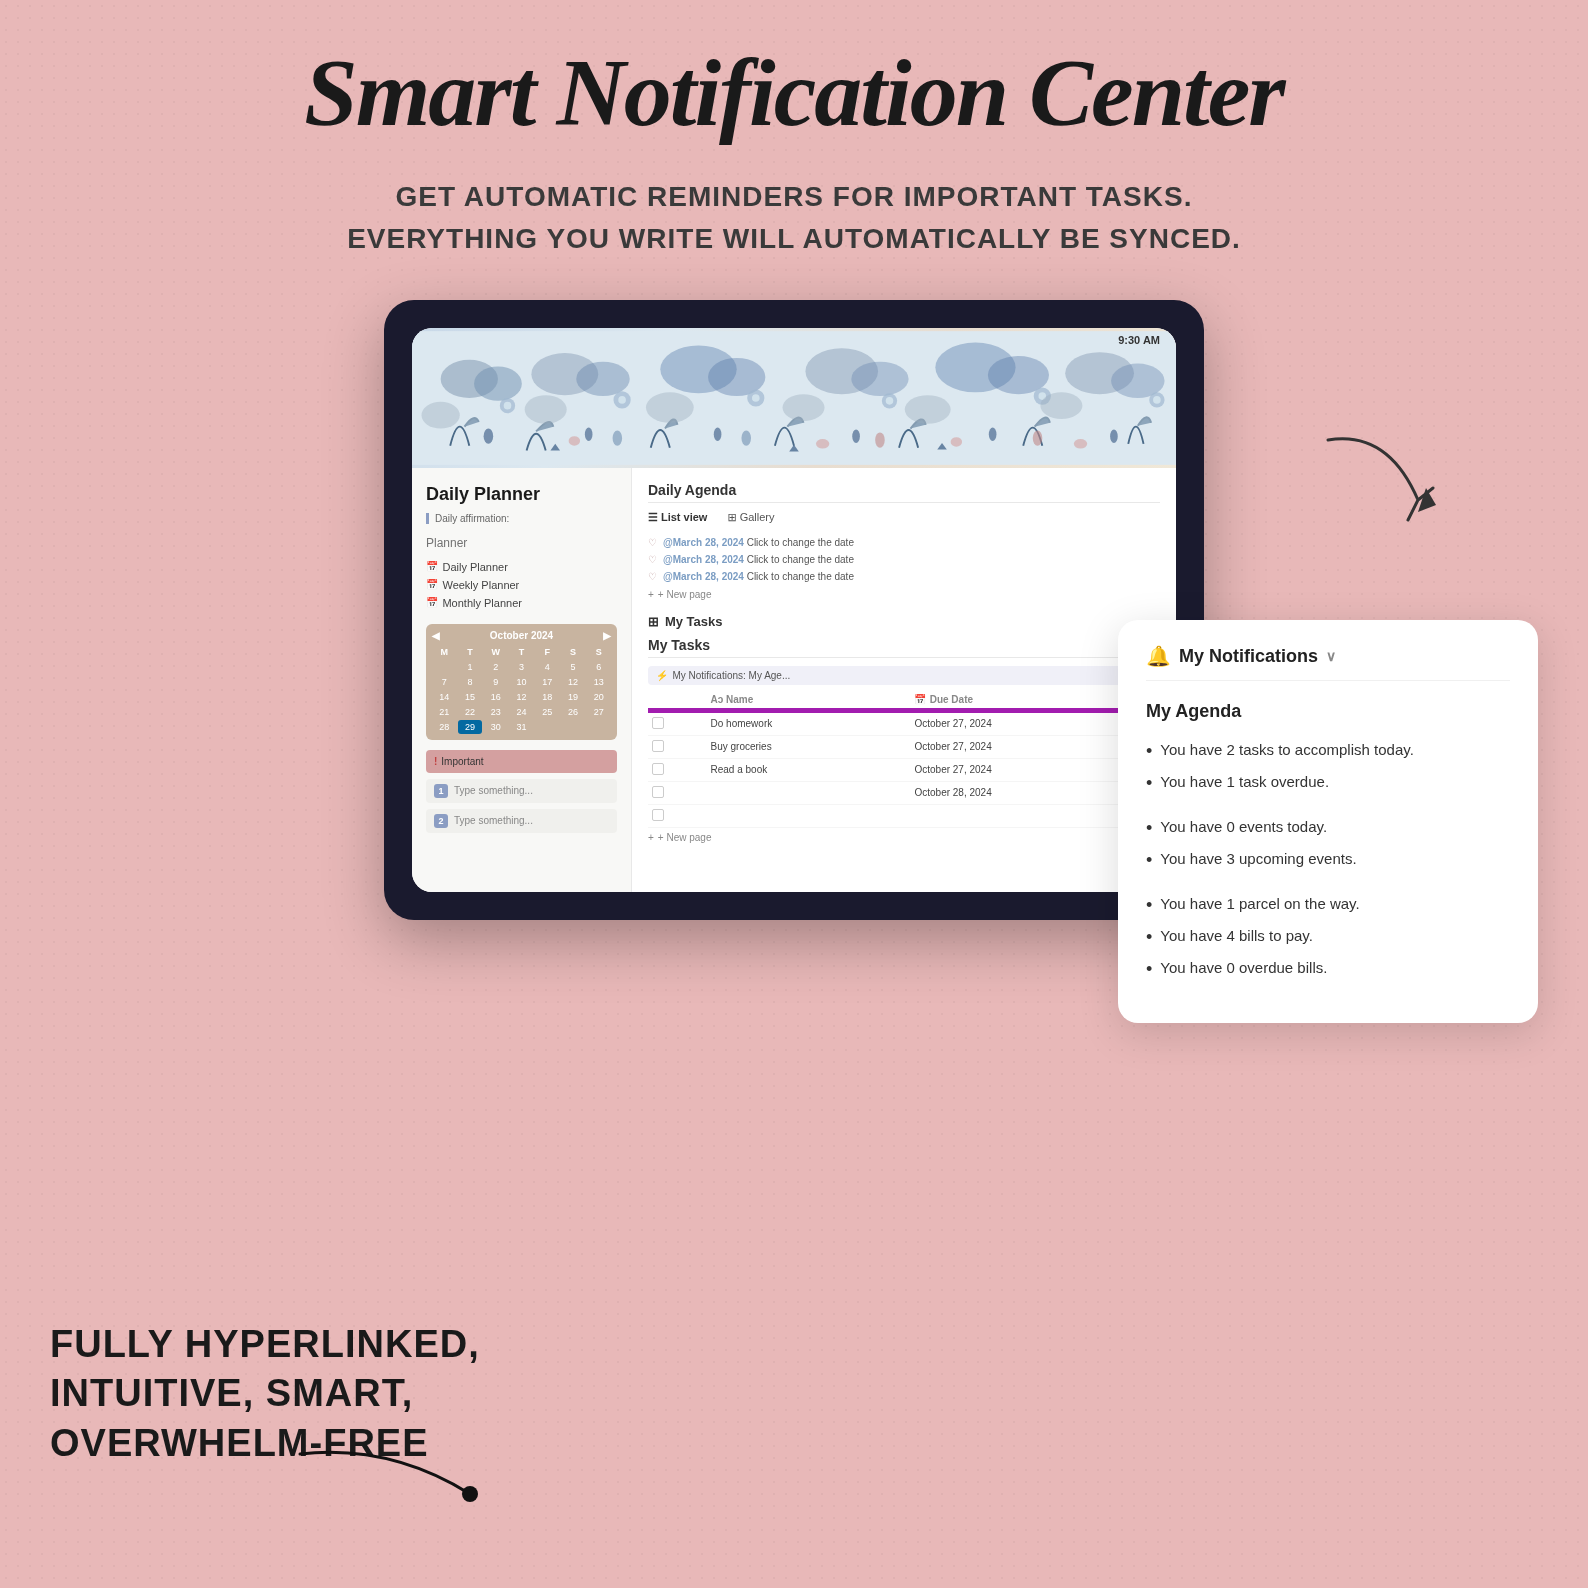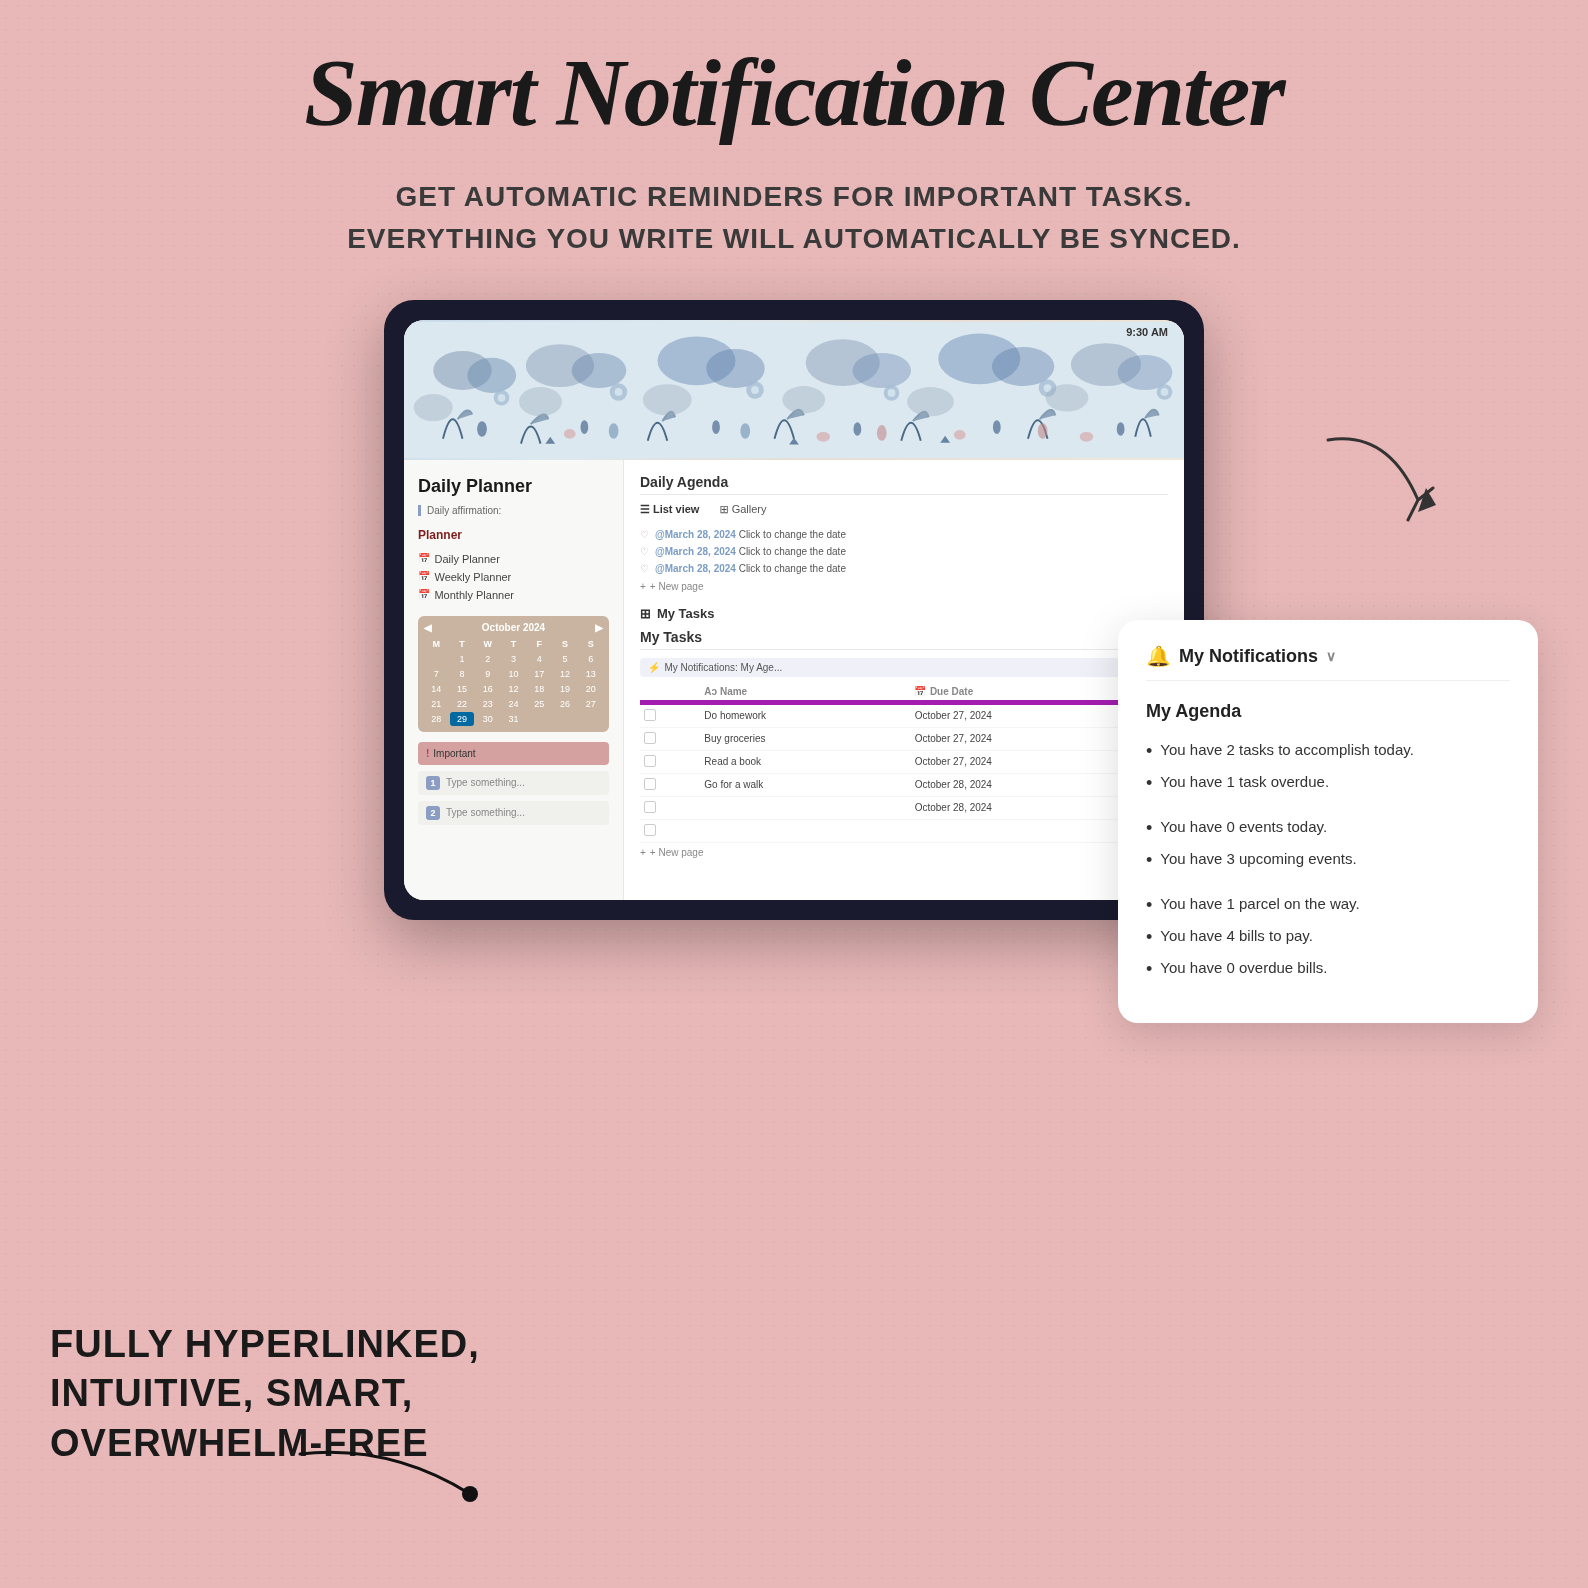--- a/index.html
+++ b/index.html
@@ -44,21 +44,21 @@
       margin-top: 40px;
       position: relative;
     }
 
     
     .tablet {
       width: 820px;
       height: 620px;
       background: #1a1a2e;
       border-radius: 30px;
-      padding: 20px;
+      padding: 28px;
       position: relative;
       box-shadow: 0 20px 60px rgba(0,0,0,0.3);
       z-index: 2;
     }
 
     .tablet-screen {
       width: 100%;
       height: 100%;
       background: #fff;
       border-radius: 20px;
@@ -111,22 +111,22 @@
     .sidebar-affirmation {
       font-size: 10px;
       color: #666;
       border-left: 3px solid #8b9dc3;
       padding-left: 6px;
       margin-bottom: 12px;
     }
 
     .sidebar-section-title {
       font-size: 12px;
-      font-weight: 700;
-      color: #7f1d1d;
+      font-weight: 400;
+      color: #737373;
       margin-bottom: 8px;
     }
 
     .sidebar-item {
       display: flex;
       align-items: center;
       gap: 4px;
       padding: 3px 0;
       color: #444;
       font-size: 11px;
@@ -650,25 +650,20 @@
                   <td>Buy groceries</td>
                   <td>October 27, 2024</td>
                 </tr>
                 <tr class="table-row">
                   <td><div class="task-checkbox"></div></td>
                   <td>Read a book</td>
                   <td>October 27, 2024</td>
                 </tr>
                 <tr class="table-row">
                   <td><div class="task-checkbox"></div></td>
-                  <td>Go for a walk</td>
-                  <td>October 28, 2024</td>
-                </tr>
-                <tr class="table-row">
-                  <td><div class="task-checkbox"></div></td>
                   <td></td>
                   <td>October 28, 2024</td>
                 </tr>
                 <tr class="table-row">
                   <td><div class="task-checkbox"></div></td>
                   <td></td>
                   <td></td>
                 </tr>
               </tbody>
             </table>

